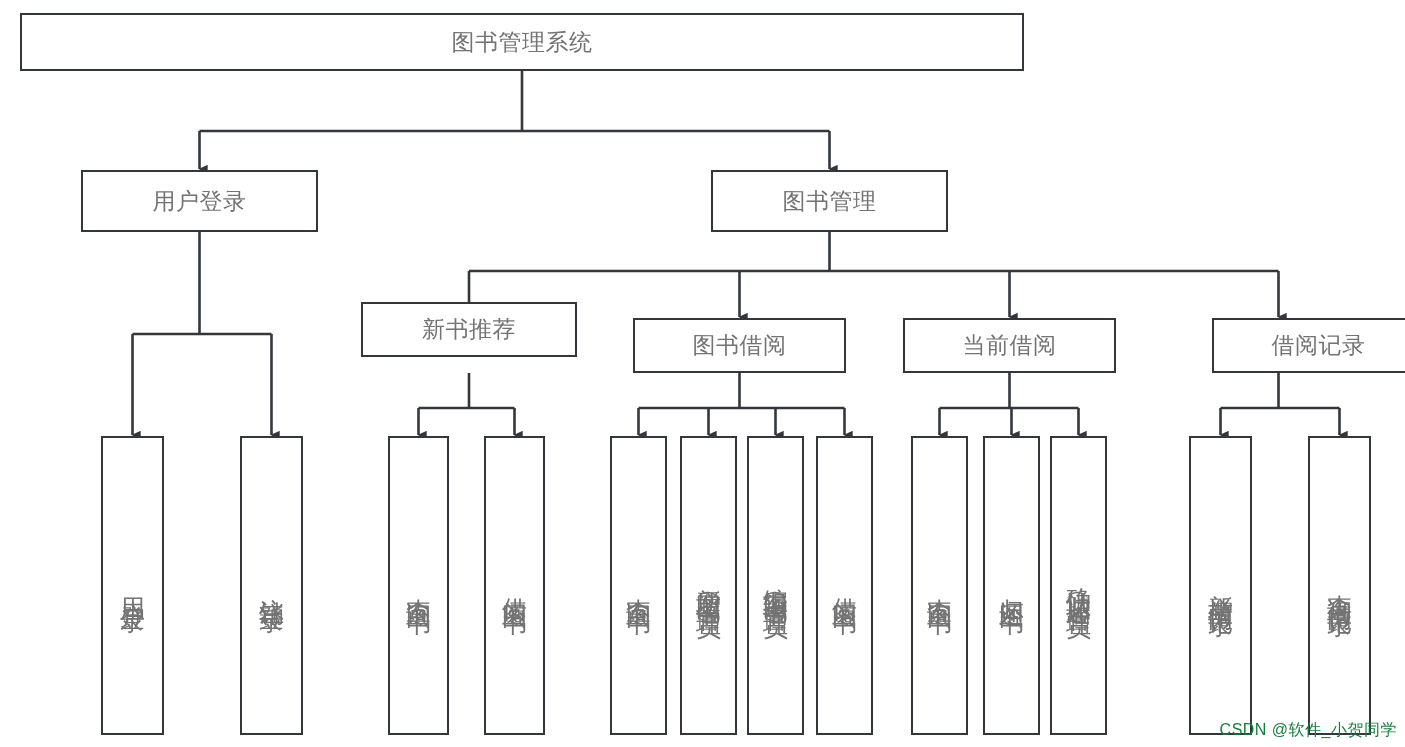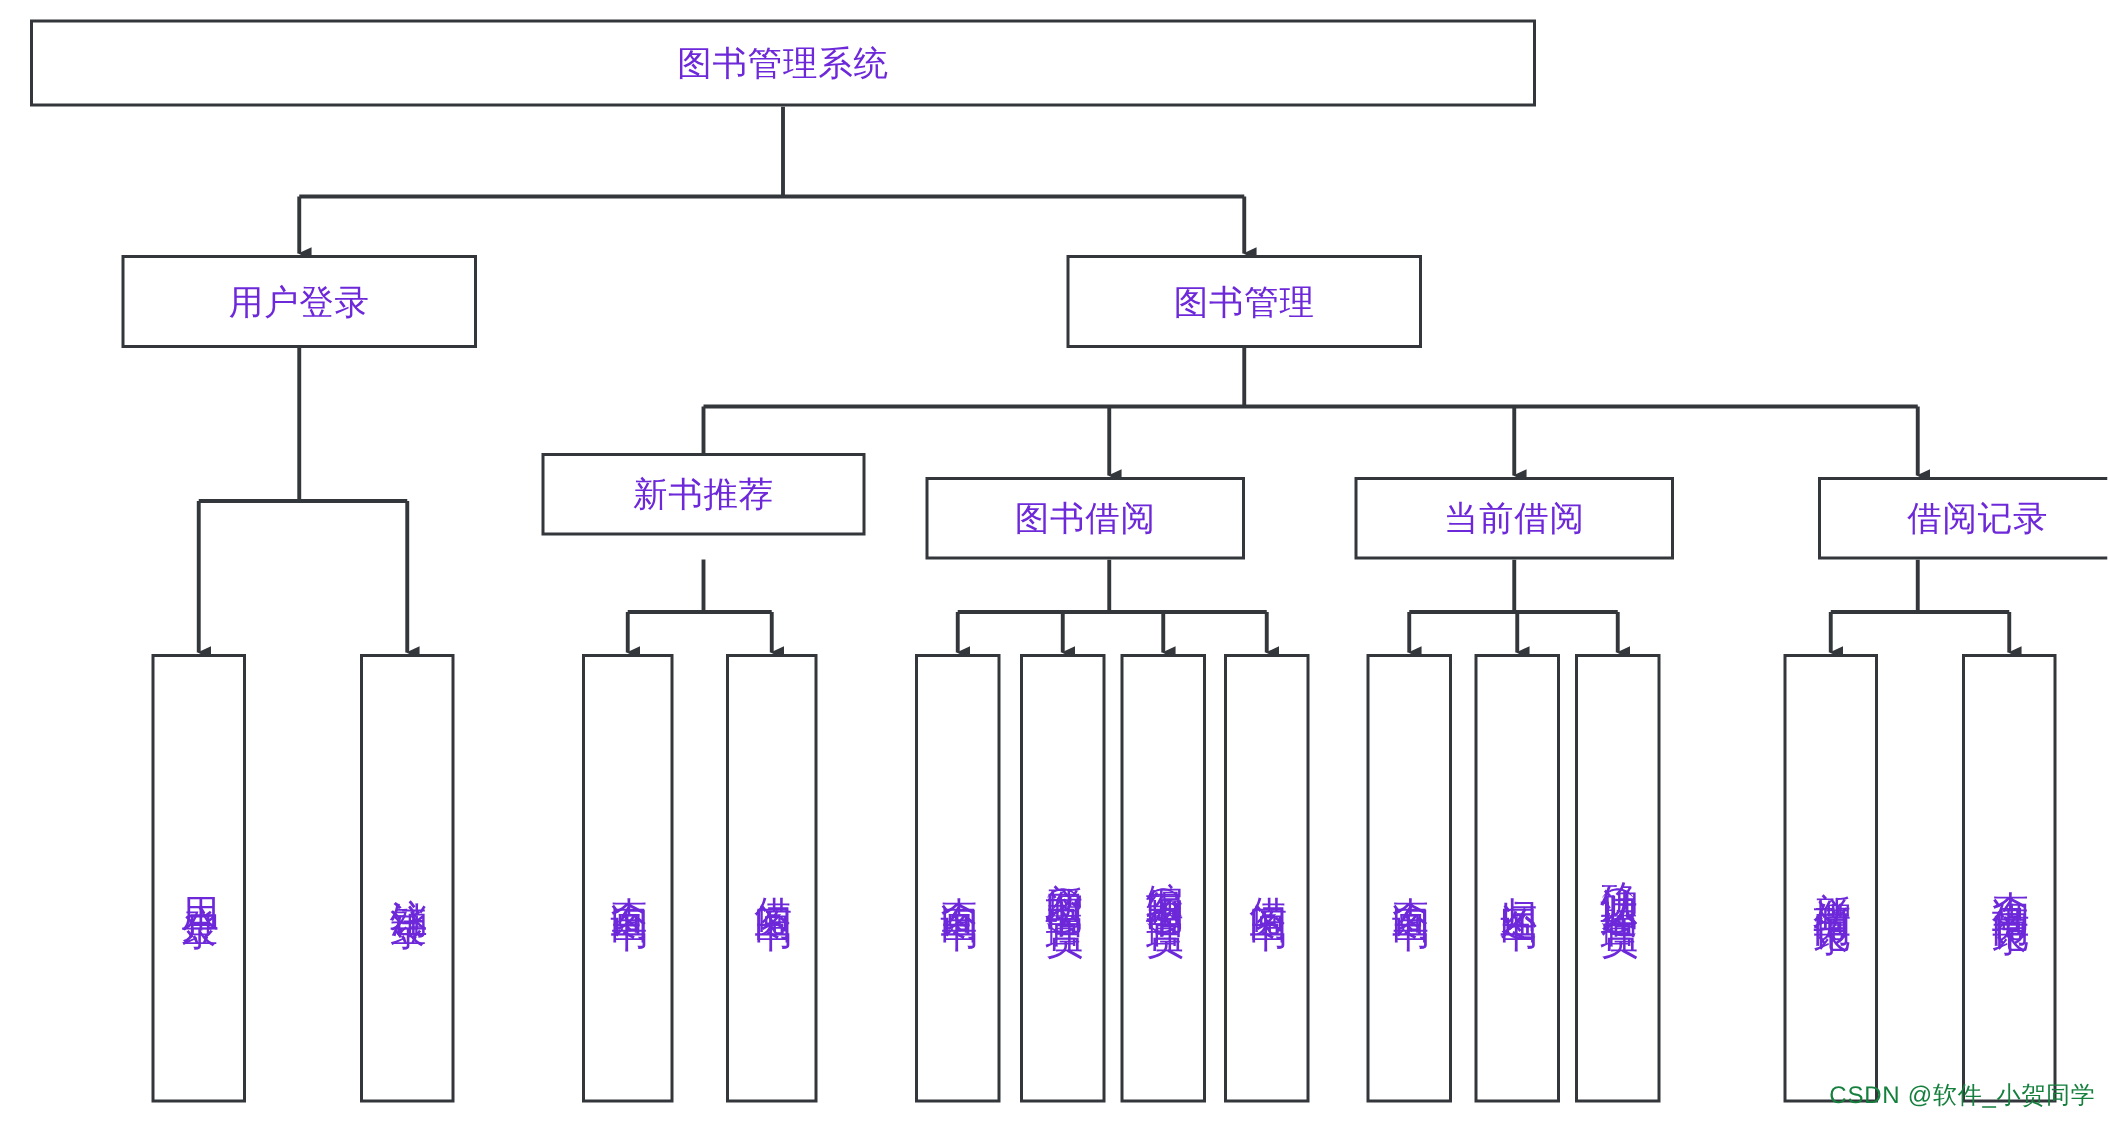--- a/index.html
+++ b/index.html
@@ -29,21 +29,21 @@
     position: absolute;
     box-sizing: border-box;
     background: #ffffff;
     border: 2px solid #33363b;
     display: flex;
     align-items: center;
     justify-content: center;
     z-index: 5;
   }
   .node-label {
-    color: #6d28d9;
+    color: #737373;
     text-align: right;
     line-height: 1.22;
     letter-spacing: 0.5px;
     white-space: nowrap;
   }
   .node.horizontal .node-label {
     font-size: 23px;
   }
   .node.vertical {
     align-items: center;
@@ -121,21 +121,21 @@
       </div>
       <div class="node horizontal" style="left: 81px; top: 170px; width: 237px; height: 62px;">
         <span class="node-label">用户登录</span>
       </div>
       <div class="node horizontal" style="left: 711px; top: 170px; width: 237px; height: 62px;">
         <span class="node-label">图书管理</span>
       </div>
       <div class="node horizontal" style="left: 361px; top: 302px; width: 216px; height: 55px;">
         <span class="node-label">新书推荐</span>
       </div>
-      <div class="node horizontal" style="left: 617px; top: 318px; width: 213px; height: 55px;">
+      <div class="node horizontal" style="left: 633px; top: 318px; width: 213px; height: 55px;">
         <span class="node-label">图书借阅</span>
       </div>
       <div class="node horizontal" style="left: 903px; top: 318px; width: 213px; height: 55px;">
         <span class="node-label">当前借阅</span>
       </div>
       <div class="node horizontal" style="left: 1172px; top: 318px; width: 213px; height: 55px; margin-left: 40px;">
         <span class="node-label">借阅记录</span>
       </div>
       <div class="node vertical" style="left: 101px; top: 436px; width: 63px; height: 299px;">
         <span class="node-label">用户登录</span>

